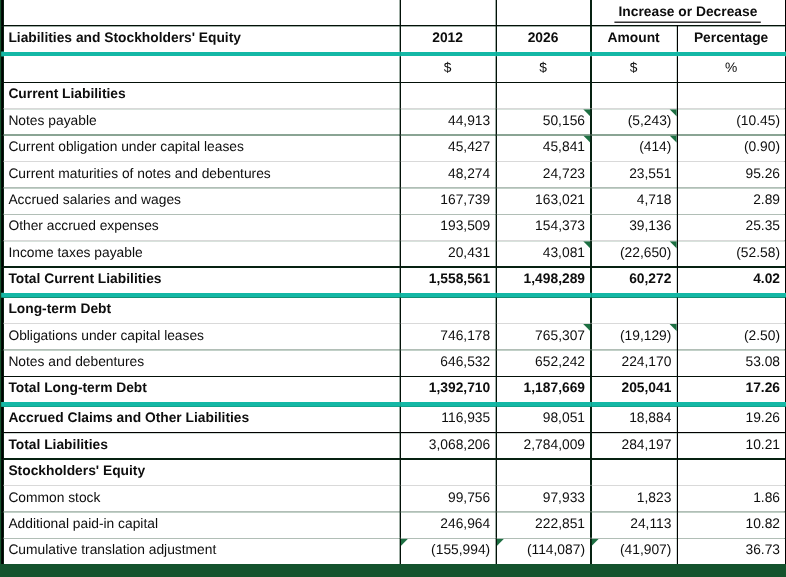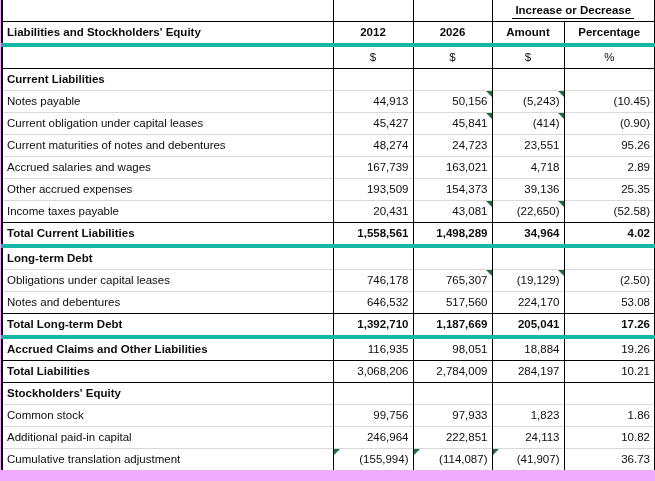--- a/index.html
+++ b/index.html
@@ -10,21 +10,21 @@
   }
   body {
     font-family: "Liberation Sans", sans-serif;
     -webkit-font-smoothing: antialiased;
   }
 
   #sheet {
     position: relative;
     width: 655px;
     height: 481px;
-    background: #f0abfc;
+    background: #14532d;
     overflow: hidden;
   }
 
   table.grid {
     border-collapse: collapse;
     table-layout: fixed;
     width: 653px;
     margin: 0 0 0 1px;
     font-size: 11.5px;
     color: #0d0d0d;
@@ -175,41 +175,41 @@
           <td class="lbl frame-left vr hair-top   indent">Income taxes payable</td>
           <td class="num vr hair-top  ">20,431</td>
           <td class="num vr hair-top  ">43,081<span class="tri tri-right"></span></td>
           <td class="num vr hair-top  ">(22,650)<span class="tri tri-right"></span></td>
           <td class="num frame-right hair-top  ">(52.58)</td>
         </tr>
         <tr>
           <td class="lbl frame-left vr thin-top thin-bottom bold ">Total Current Liabilities</td>
           <td class="num vr thin-top thin-bottom bold">1,558,561</td>
           <td class="num vr thin-top thin-bottom bold">1,498,289</td>
-          <td class="num vr thin-top thin-bottom bold">34,964</td>
+          <td class="num vr thin-top thin-bottom bold">60,272</td>
           <td class="num frame-right thin-top thin-bottom bold">4.02</td>
         </tr>
         <tr>
           <td class="lbl frame-left vr thin-top  bold ">Long-term Debt</td>
           <td class="num vr thin-top  "></td>
           <td class="num vr thin-top  "></td>
           <td class="num vr thin-top  "></td>
           <td class="num frame-right thin-top  "></td>
         </tr>
         <tr>
           <td class="lbl frame-left vr hair-top   indent">Obligations under capital leases</td>
           <td class="num vr hair-top  ">746,178</td>
           <td class="num vr hair-top  ">765,307<span class="tri tri-right"></span></td>
           <td class="num vr hair-top  ">(19,129)<span class="tri tri-right"></span></td>
           <td class="num frame-right hair-top  ">(2.50)</td>
         </tr>
         <tr>
           <td class="lbl frame-left vr hair-top   indent">Notes and debentures</td>
           <td class="num vr hair-top  ">646,532</td>
-          <td class="num vr hair-top  ">517,560</td>
+          <td class="num vr hair-top  ">652,242</td>
           <td class="num vr hair-top  ">224,170</td>
           <td class="num frame-right hair-top  ">53.08</td>
         </tr>
         <tr>
           <td class="lbl frame-left vr thin-top thin-bottom bold ">Total Long-term Debt</td>
           <td class="num vr thin-top thin-bottom bold">1,392,710</td>
           <td class="num vr thin-top thin-bottom bold">1,187,669</td>
           <td class="num vr thin-top thin-bottom bold">205,041</td>
           <td class="num frame-right thin-top thin-bottom bold">17.26</td>
         </tr>

